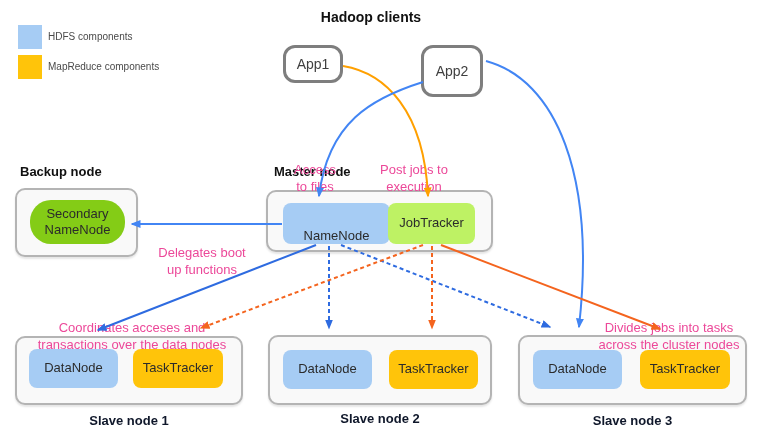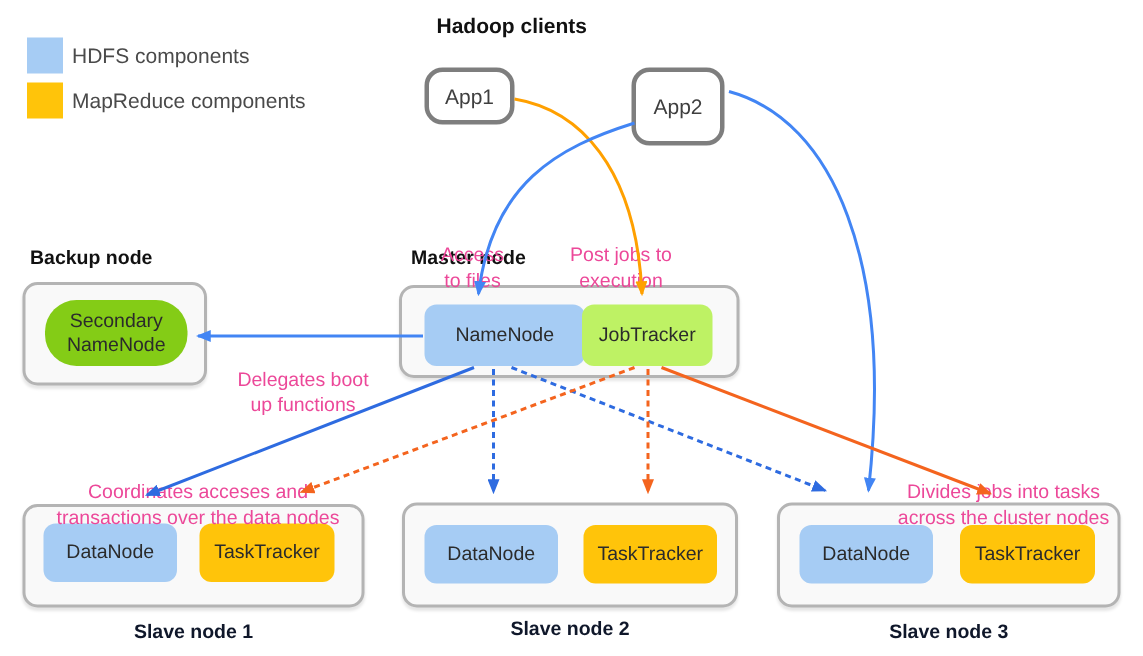--- a/index.html
+++ b/index.html
@@ -3,24 +3,24 @@
 <meta charset="utf-8">
 <style>
   html,body{margin:0;padding:0;background:#fff;}
   .stage{
     position:relative;width:762px;height:437px;background:#fff;overflow:hidden;
     font-family:"Liberation Sans",sans-serif;
   }
   .abs{position:absolute;}
   
   .swatch{width:24px;height:24px;}
-  .legend-label{font-size:14px;color:#4a4a4a;line-height:24px;}
+  .legend-label{font-size:10px;color:#4a4a4a;line-height:24px;}
   
   .bold-title{font-size:13px;font-weight:bold;color:#111;}
-  .clients-title{font-size:14px;font-weight:bold;color:#111;text-align:left;}
+  .clients-title{font-size:14px;font-weight:bold;color:#111;text-align:center;}
   
   .app-box{
     background:#fff;border:3px solid #7e7e7e;border-radius:12px;
     display:flex;align-items:center;justify-content:center;
     font-size:14px;color:#3f3f3f;box-sizing:border-box;
   }
   
   .group-box{
     background:#f9f9f9;border:2px solid #b4b4b4;border-radius:10px;
     box-sizing:border-box;box-shadow:0 2px 2px rgba(0,0,0,0.10);
@@ -58,21 +58,21 @@
   </div>
 
   <div class="abs bold-title" style="left:20px;top:164px;">Backup node</div>
   <div class="abs group-box" style="left:15px;top:188px;width:123px;height:69px;"></div>
   <div class="abs node-box" style="left: 30px; top: 200px; width: 95px; height: 44px; background: #84cc16; border-radius: 21px;">
     <span>Secondary NameNode</span>
   </div>
 
   <div class="abs bold-title" style="left:274px;top:164px;">Master node</div>
   <div class="abs group-box" style="left:266px;top:190px;width:227px;height:62px;"></div>
-  <div class="abs node-box" style="left: 283px; top: 203px; width: 107px; height: 41px; background: rgb(166, 204, 244);">
+  <div class="abs node-box" style="left: 283px; top: 203px; width: 107px; height: 41px; background: rgb(166, 204, 244); align-items: flex-end;">
     <span>NameNode</span>
   </div>
   <div class="abs node-box" style="left: 388px; top: 203px; width: 87px; height: 41px; background: #bef264;">
     <span>JobTracker</span>
   </div>
 
   <div class="abs group-box" style="left:15px;top:336px;width:228px;height:69px;"></div>
   <div class="abs node-box" style="left: 29px; top: 349px; width: 89px; height: 39px; background: rgb(166, 204, 244);">
     <span>DataNode</span>
   </div>

